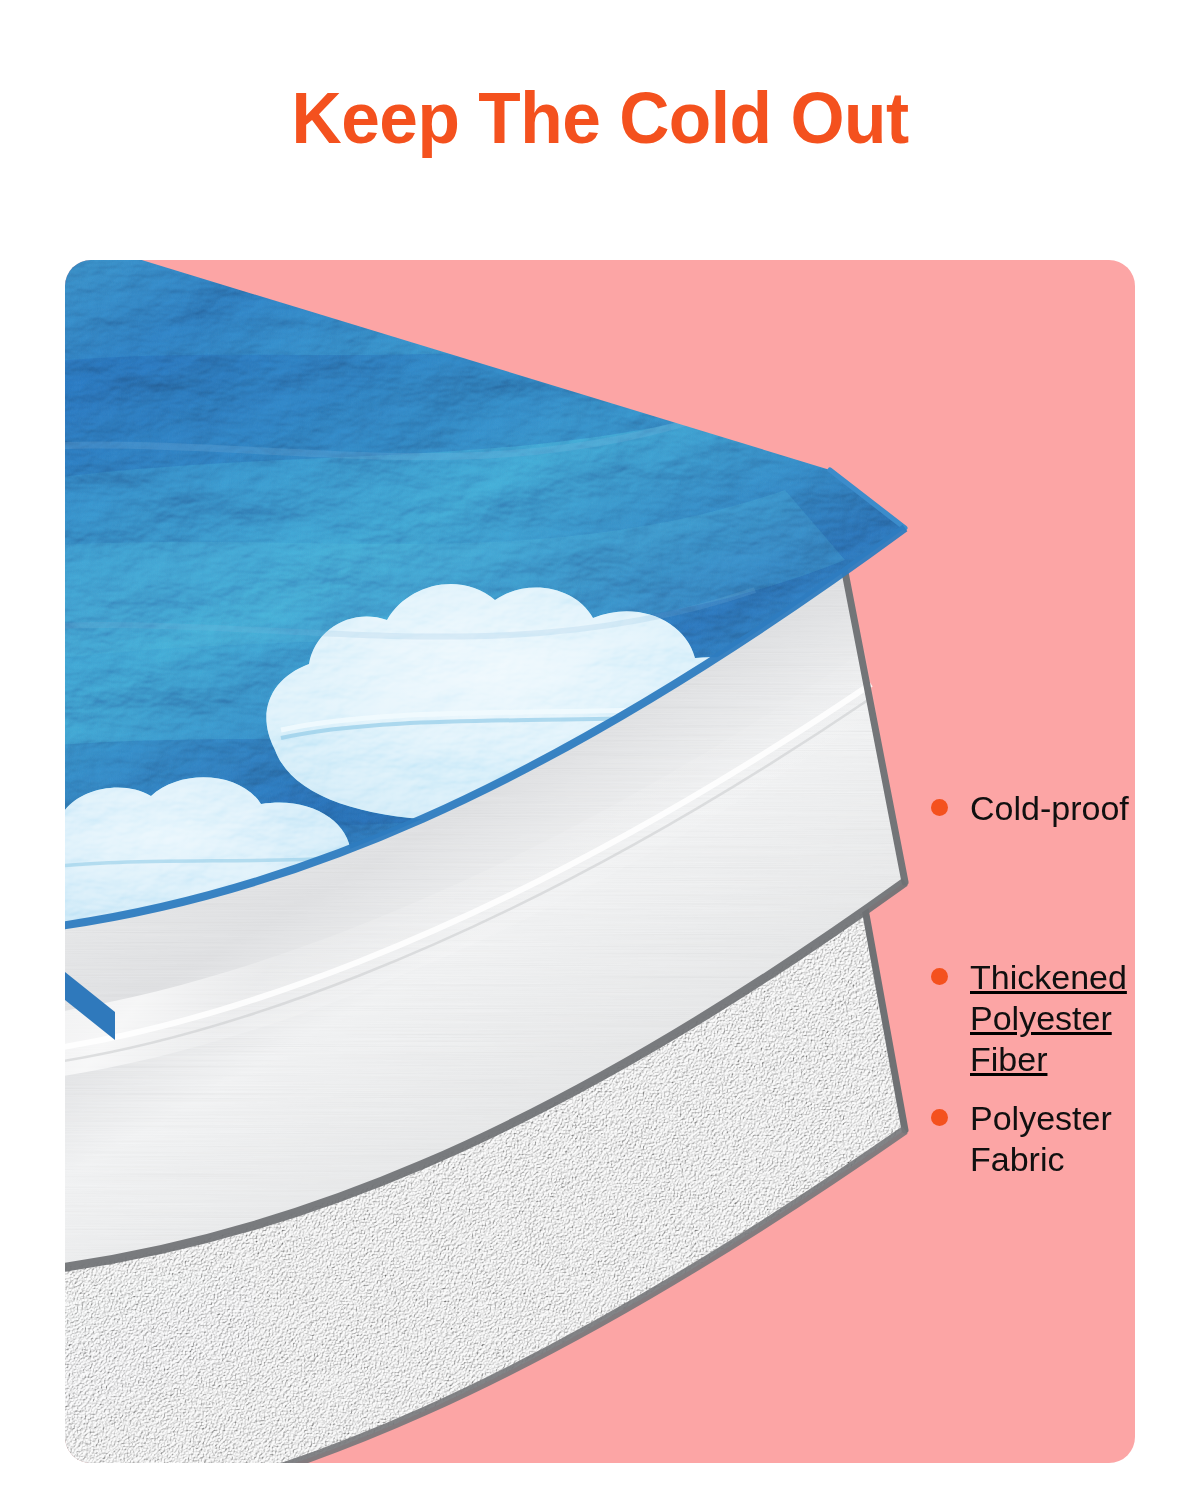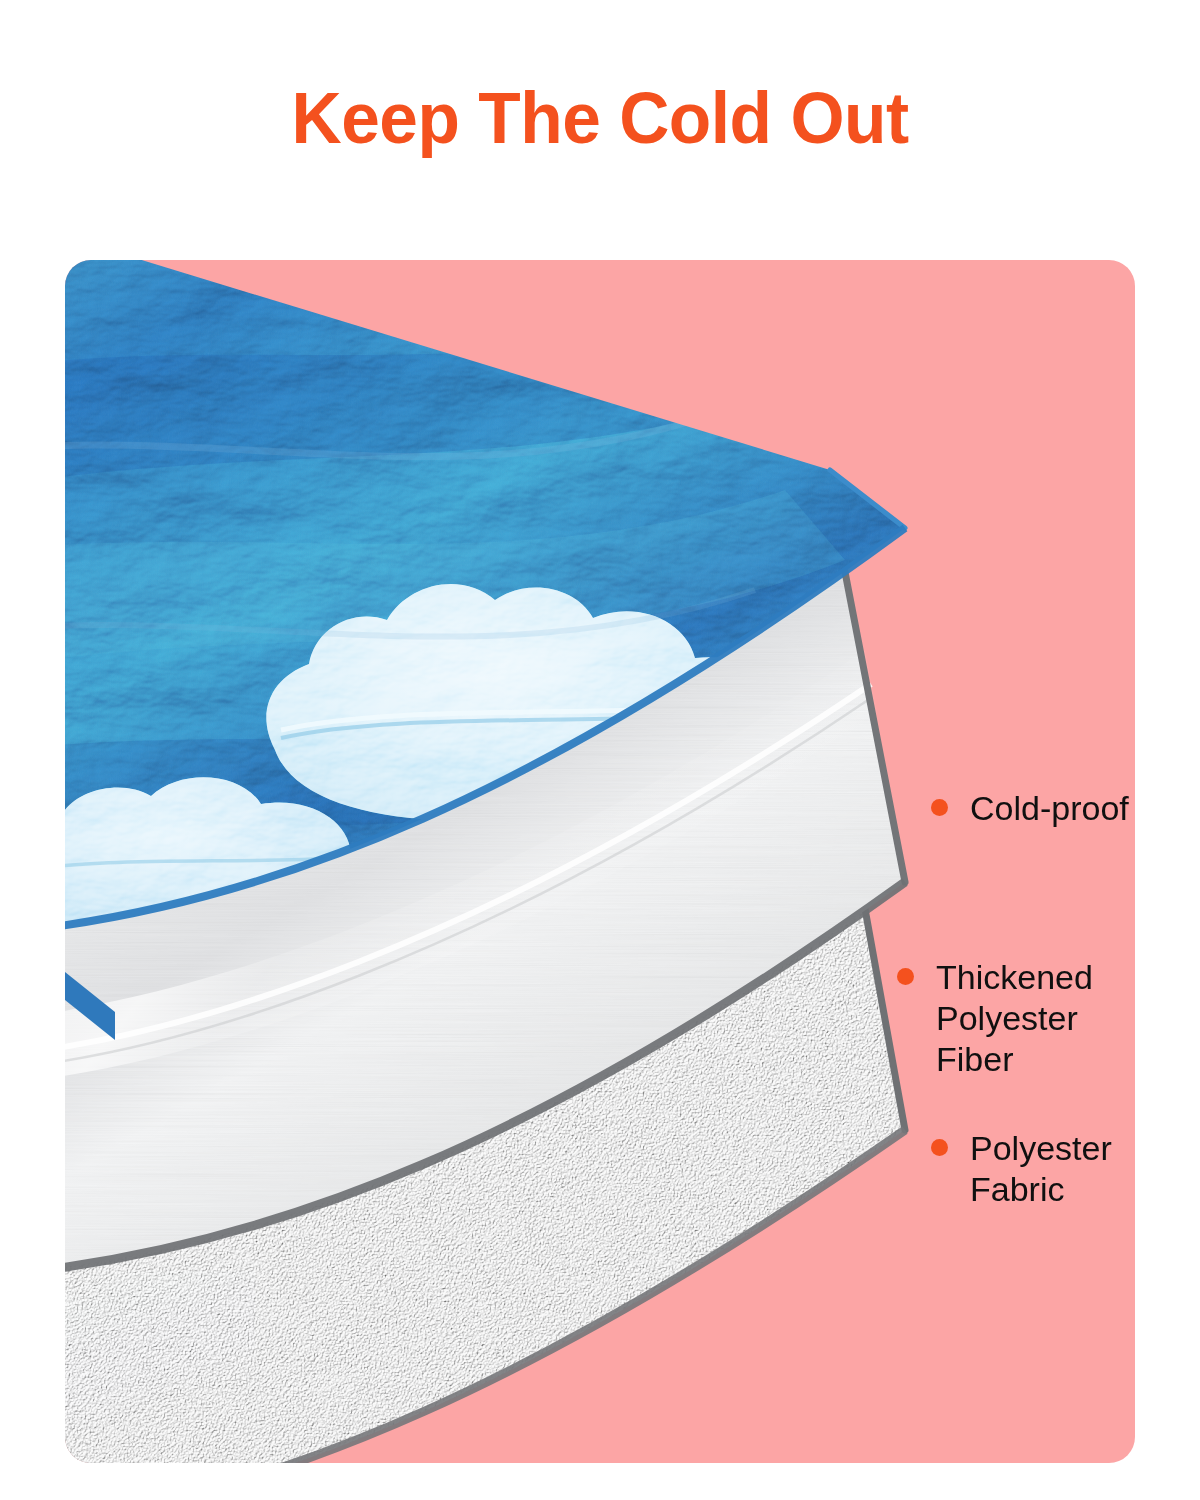--- a/index.html
+++ b/index.html
@@ -89,22 +89,22 @@
   .bullet-label {
     color: #101010;
     font-family: "Liberation Sans", sans-serif;
     font-weight: 400;
     font-size: 34px;
     line-height: 41px;
     white-space: pre-line;
   }
 
   #bullet-0 { left: 866px; top: 528px; }
-  #bullet-1 { left: 832px; top: 697px; }
-  #bullet-2 { left: 866px; top: 868px; justify-content: space-between; }
+  #bullet-1 { left: 866px; top: 697px; text-decoration: underline; }
+  #bullet-2 { left: 866px; top: 838px; justify-content: space-between; }
 </style>
 </head>
 <body>
 
 <div id="root">
 
   <h1 id="page-title">Keep The Cold Out</h1>
 
   <div id="image-panel">
 

